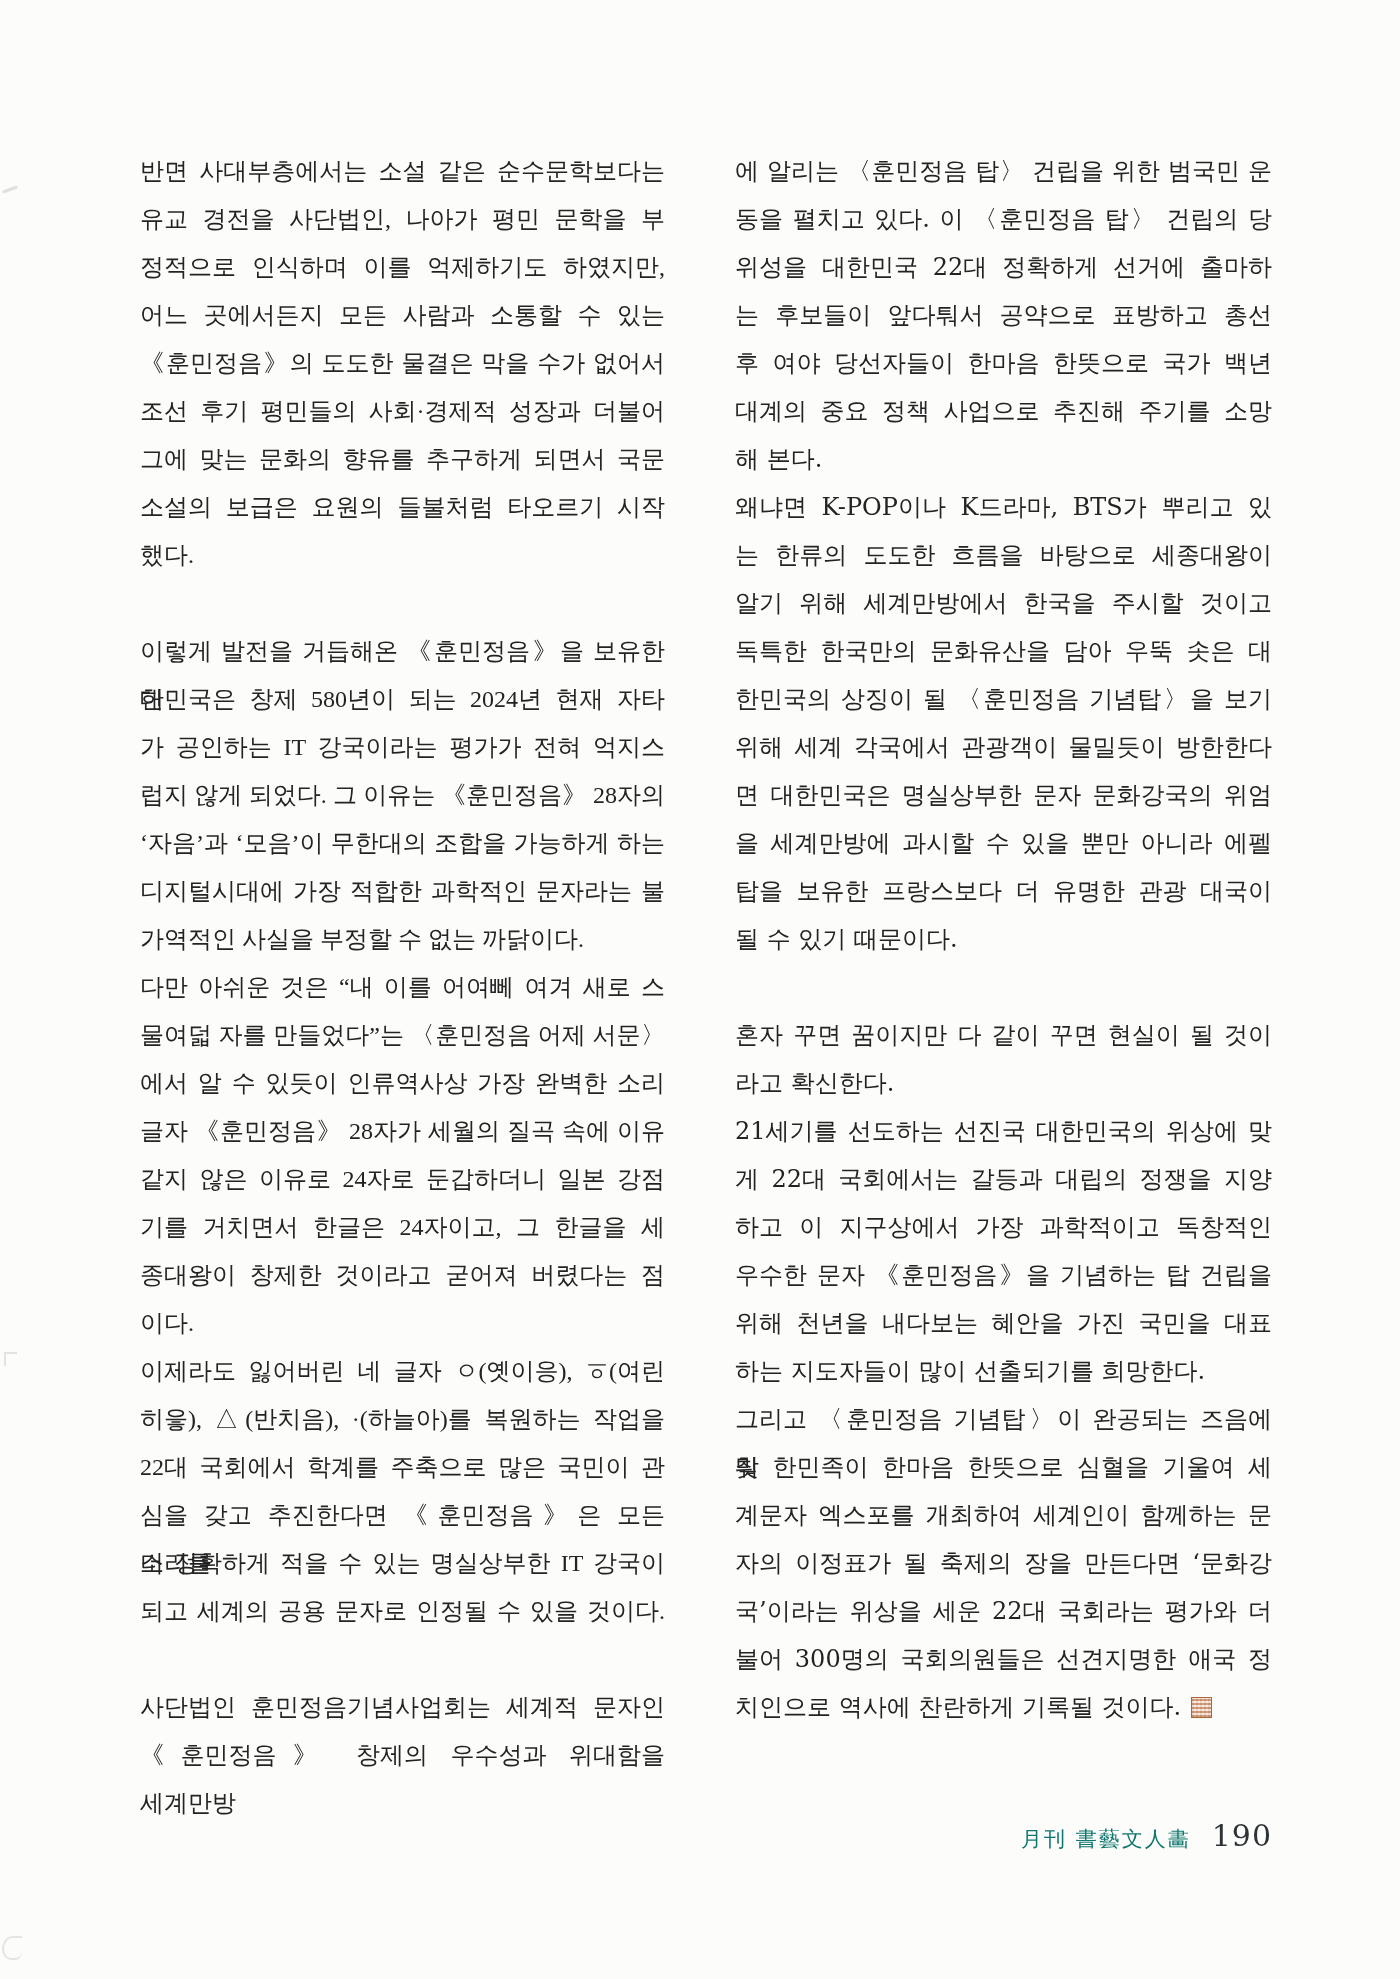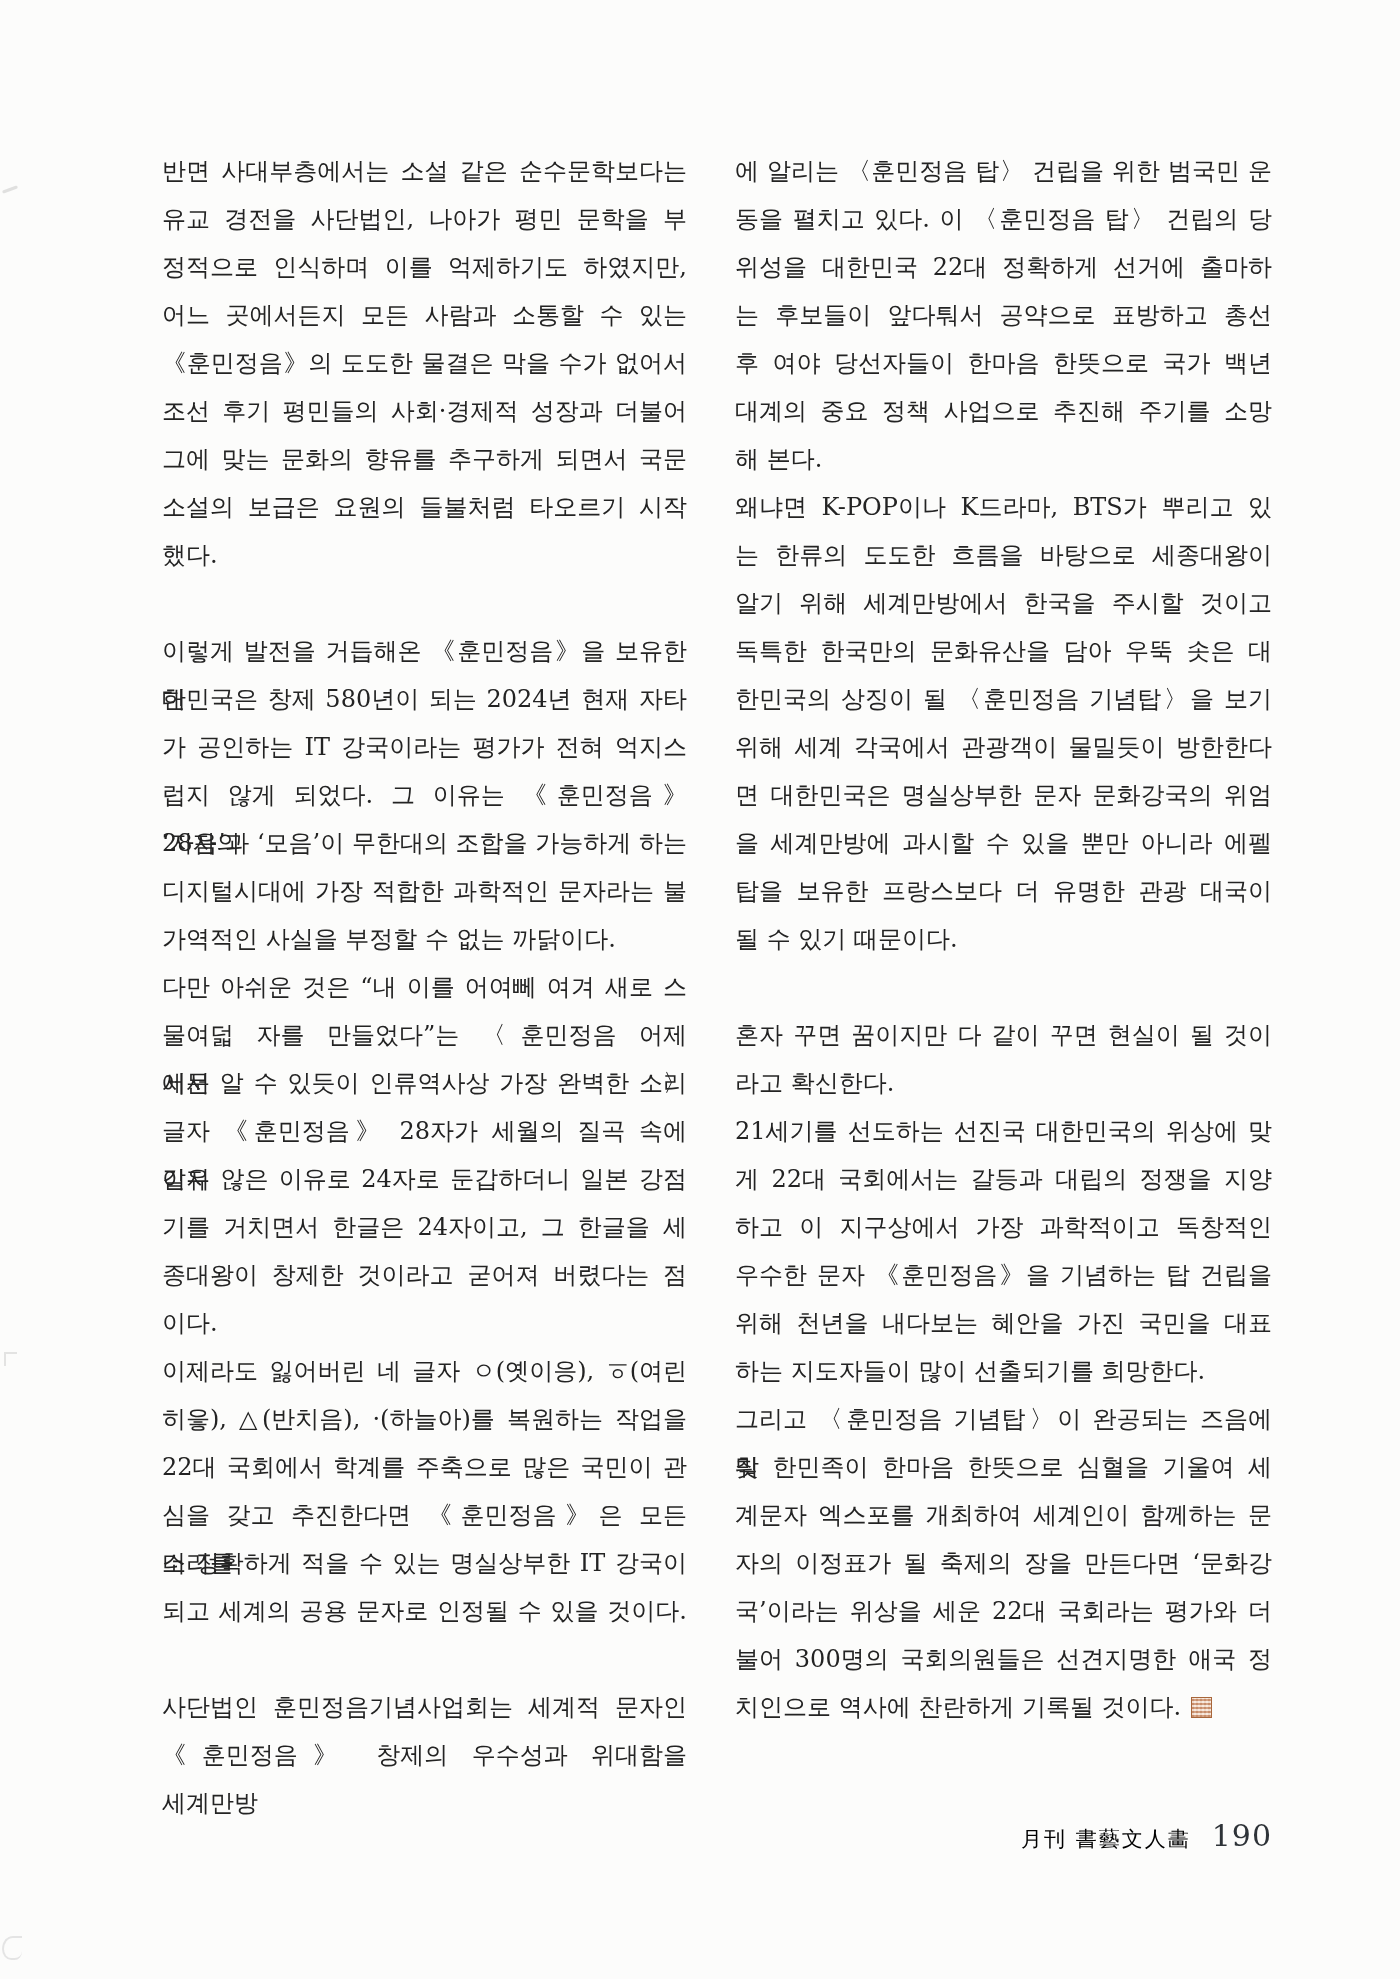--- a/index.html
+++ b/index.html
@@ -6,21 +6,21 @@
   .page {
     position:relative;
     width:1400px; height:1979px;
     margin:0 auto;
     background:#fcfcfb;
     font-family:"DejaVu Serif","Liberation Serif",serif;
     color:#232323;
     overflow:hidden;
   }
   .column { position:absolute; top:147px; }
-  .col-left  { left:162px; width:525px; }
+  .col-left  { left:140px; width:525px;font-family:Liberation Serif, serif; }
   .col-right { left:735px; width:537px; }
   .line {
     height:48px; line-height:48px;
     font-size:24px;
     text-align:justify;
     text-align-last:left;
     word-break:keep-all;
     white-space:normal;
     overflow:visible;
   }
@@ -38,21 +38,21 @@
   }
   .footer {
     position:absolute;
     left:0; top:1818px; width:1272px;
     text-align:right;
     white-space:nowrap;
   }
   .journal-title {
     font-size:21px;
     letter-spacing:2px;
-    color:#000000;
+    color:#0f766e;
   }
   .page-number {
     font-size:30px;
     color:#2e3338;
     margin-left:16px;
     letter-spacing:1px;
   }
   
   .artifact { position:absolute; opacity:.6; }
   .art-1 { left:2px; top:188px; width:16px; height:3px; background:#cdcdcd; transform:rotate(-20deg); border-radius:2px; }

